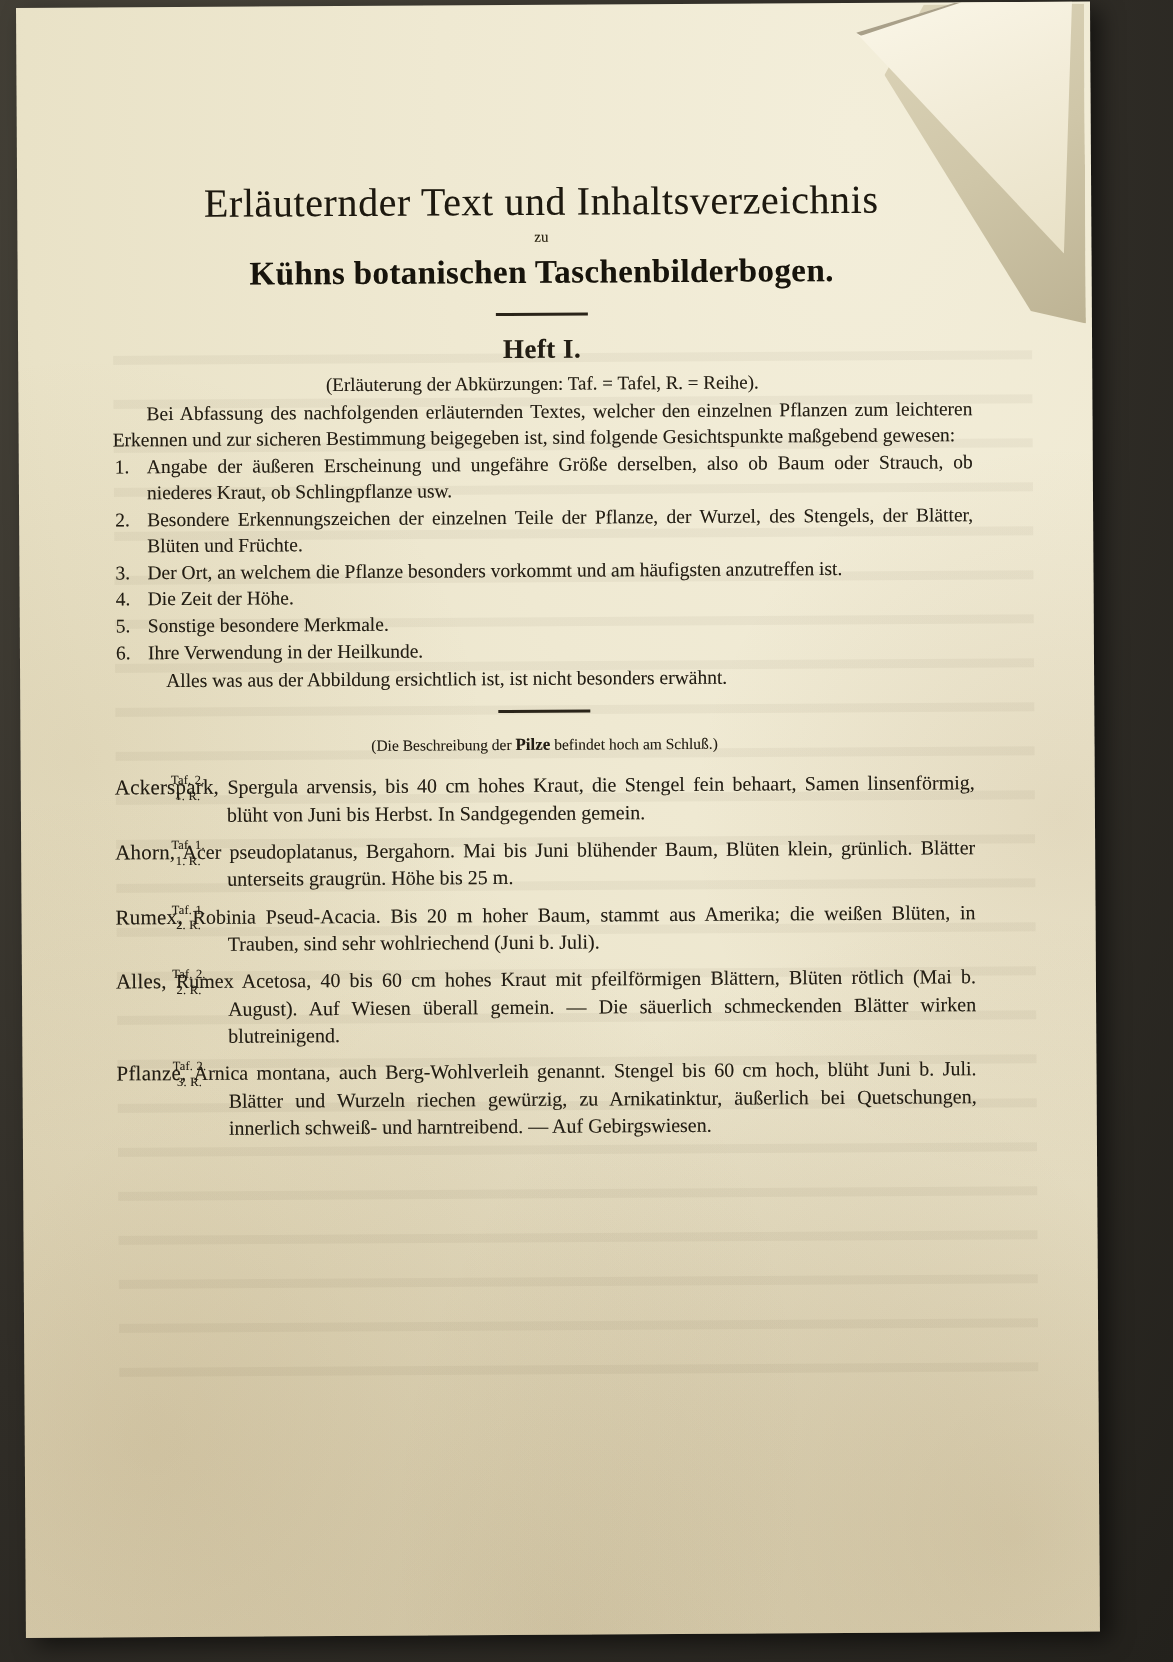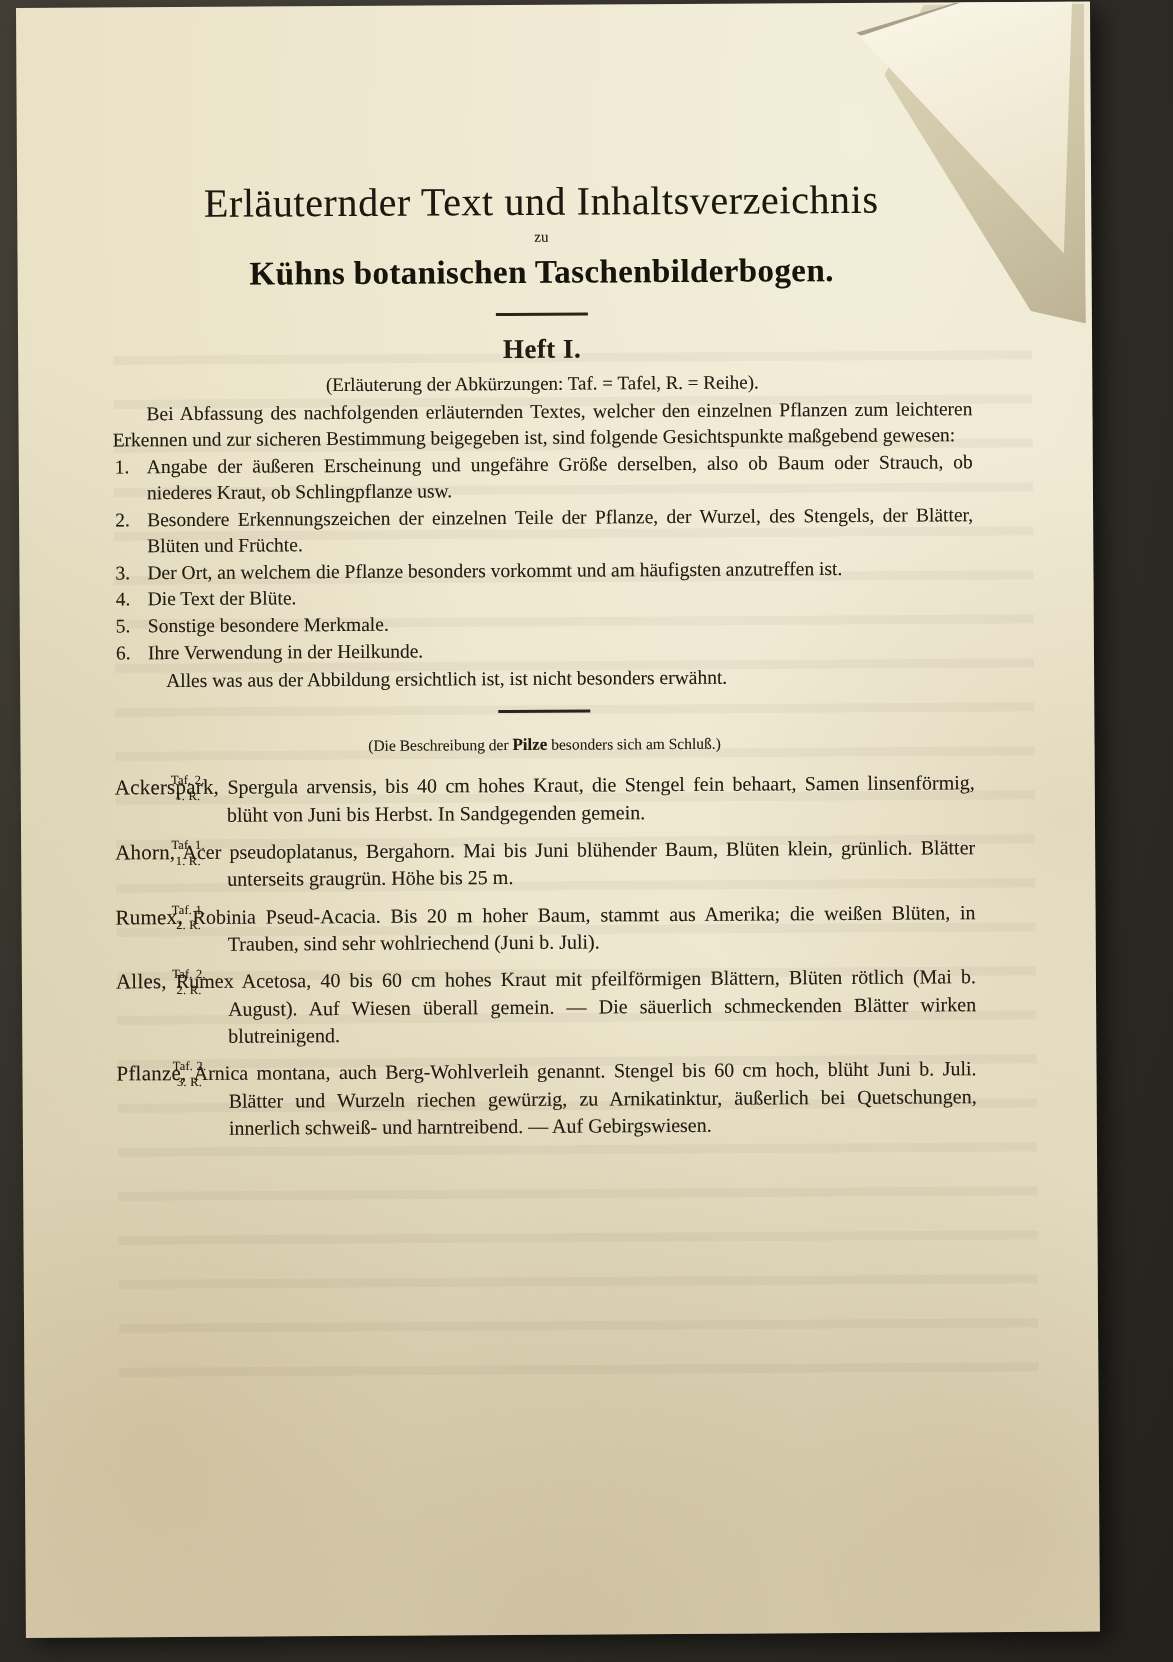--- a/index.html
+++ b/index.html
@@ -266,38 +266,38 @@
         <li>
           <span class="num">2.</span>
           <span>Besondere Erkennungszeichen der einzelnen Teile der Pflanze, der Wurzel, des Stengels, der Blätter, Blüten und Früchte.</span>
         </li>
         <li>
           <span class="num">3.</span>
           <span>Der Ort, an welchem die Pflanze besonders vorkommt und am häufigsten anzutreffen ist.</span>
         </li>
         <li>
           <span class="num">4.</span>
-          <span>Die Text der Blüte.</span>
+          <span>Die Zeit der Höhe.</span>
         </li>
         <li>
           <span class="num">5.</span>
           <span>Sonstige besondere Merkmale.</span>
         </li>
         <li>
           <span class="num">6.</span>
           <span>Ihre Verwendung in der Heilkunde.</span>
         </li>
       </ol>
 
       <div class="closing">Alles was aus der Abbildung ersichtlich ist, ist nicht besonders erwähnt.</div>
 
       <div class="rule rule2"></div>
 
       <div class="pilze-note">
-        <span>(Die Beschreibung der </span><b>Pilze</b><span> besonders sich am Schluß.)</span>
+        <span>(Die Beschreibung der </span><b>Pilze</b><span> befindet hoch am Schluß.)</span>
       </div>
 
       <div class="entry">
         <div class="taf">
           <span class="l1">Taf. 2.</span>
           <span class="l2">1. R.</span>
         </div>
         <div class="body" style="padding-left: 112px; text-indent: -112px;"><span class="headword">Ackerspark,</span><span> Spergula arvensis, bis 40 cm hohes Kraut, die Stengel fein behaart, Samen linsenförmig, blüht von Juni bis Herbst. In Sandgegenden gemein.</span></div>
       </div>
 

